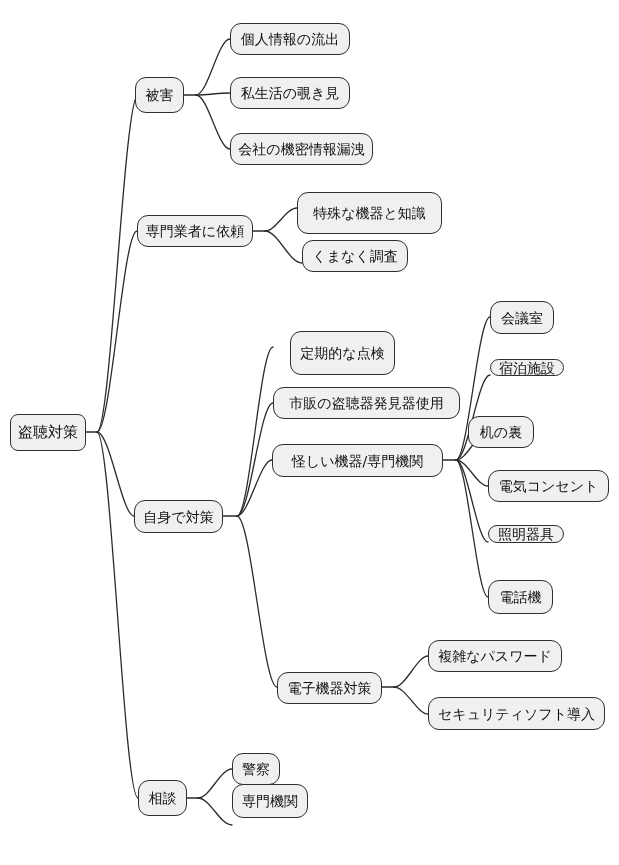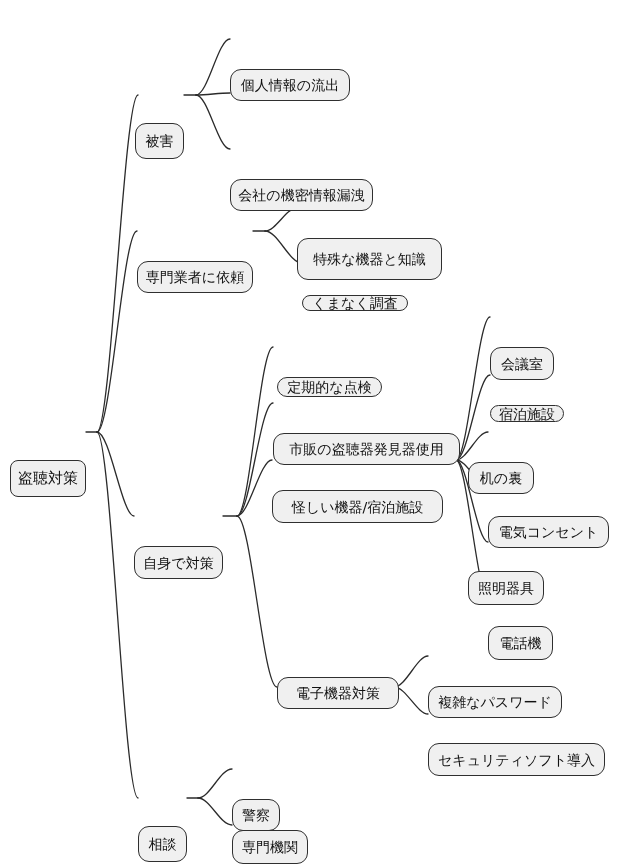--- a/index.html
+++ b/index.html
@@ -27,21 +27,20 @@
     border: 1.4px solid #2f2f2f;
     border-radius: 11px;
     display: flex;
     align-items: center;
     justify-content: center;
     font-size: 14px;
     line-height: 1;
     color: #111111;
     white-space: nowrap;
     overflow: hidden;
-    margin-top: 46px;
   }
   .node.root {
     font-size: 15px;
     border-radius: 8px;
   }
 </style>
 </head>
 <body>
 
 <div class="canvas">
@@ -85,39 +84,40 @@
       <path d="M187 798 L198 798"></path>
       <path d="M198 798 C210 798 220 769 232 769"></path>
       <path d="M198 798 C210 798 220 825 232 825"></path>
     </g>
   </svg>
 
   <div class="node root" style="left:10px;top:414px;width:76px;height:37px">盗聴対策</div>
 
   <div class="node" style="left:135px;top:77px;width:49px;height:36px">被害</div>
   <div class="node" style="left:230px;top:23px;width:120px;height:32px">個人情報の流出</div>
+  <div class="node" style="left:230px;top:77px;width:120px;height:32px">私生活の覗き見</div>
   <div class="node" style="left:230px;top:133px;width:143px;height:32px">会社の機密情報漏洩</div>
 
   <div class="node" style="left:137px;top:215px;width:116px;height:32px">専門業者に依頼</div>
   <div class="node" style="left:297px;top:192px;width:145px;height:42px">特殊な機器と知識</div>
-  <div class="node" style="left:302px;top:249px;width:106px;height:16px">くまなく調査</div>
+  <div class="node" style="left:302px;top:240px;width:106px;height:32px">くまなく調査</div>
 
   <div class="node" style="left:134px;top:500px;width:89px;height:33px">自身で対策</div>
-  <div class="node" style="left:277px;top:331px;width:105px;height:20px">定期的な点検</div>
+  <div class="node" style="left:290px;top:331px;width:105px;height:44px">定期的な点検</div>
   <div class="node" style="left:273px;top:387px;width:187px;height:32px">市販の盗聴器発見器使用</div>
-  <div class="node" style="left:272px;top:444px;width:171px;height:33px">怪しい機器/宿泊施設</div>
+  <div class="node" style="left:272px;top:444px;width:171px;height:33px">怪しい機器/専門機関</div>
 
   <div class="node" style="left:490px;top:301px;width:64px;height:33px">会議室</div>
   <div class="node" style="left:490px;top:359px;width:74px;height:17px">宿泊施設</div>
   <div class="node" style="left:468px;top:416px;width:66px;height:32px">机の裏</div>
   <div class="node" style="left:488px;top:470px;width:121px;height:32px">電気コンセント</div>
-  <div class="node" style="left:468px;top:525px;width:76px;height:34px">照明器具</div>
+  <div class="node" style="left:488px;top:525px;width:76px;height:18px">照明器具</div>
   <div class="node" style="left:488px;top:580px;width:65px;height:34px">電話機</div>
 
-  <div class="node" style="left:277px;top:631px;width:122px;height:32px">電子機器対策</div>
+  <div class="node" style="left:277px;top:672px;width:105px;height:32px">電子機器対策</div>
   <div class="node" style="left:428px;top:640px;width:134px;height:32px">複雑なパスワード</div>
   <div class="node" style="left:428px;top:697px;width:177px;height:33px">セキュリティソフト導入</div>
 
   <div class="node" style="left:138px;top:780px;width:49px;height:36px">相談</div>
   <div class="node" style="left:232px;top:753px;width:48px;height:32px">警察</div>
   <div class="node" style="left:232px;top:784px;width:76px;height:34px">専門機関</div>
 
 </div>
 
 </body></html>

